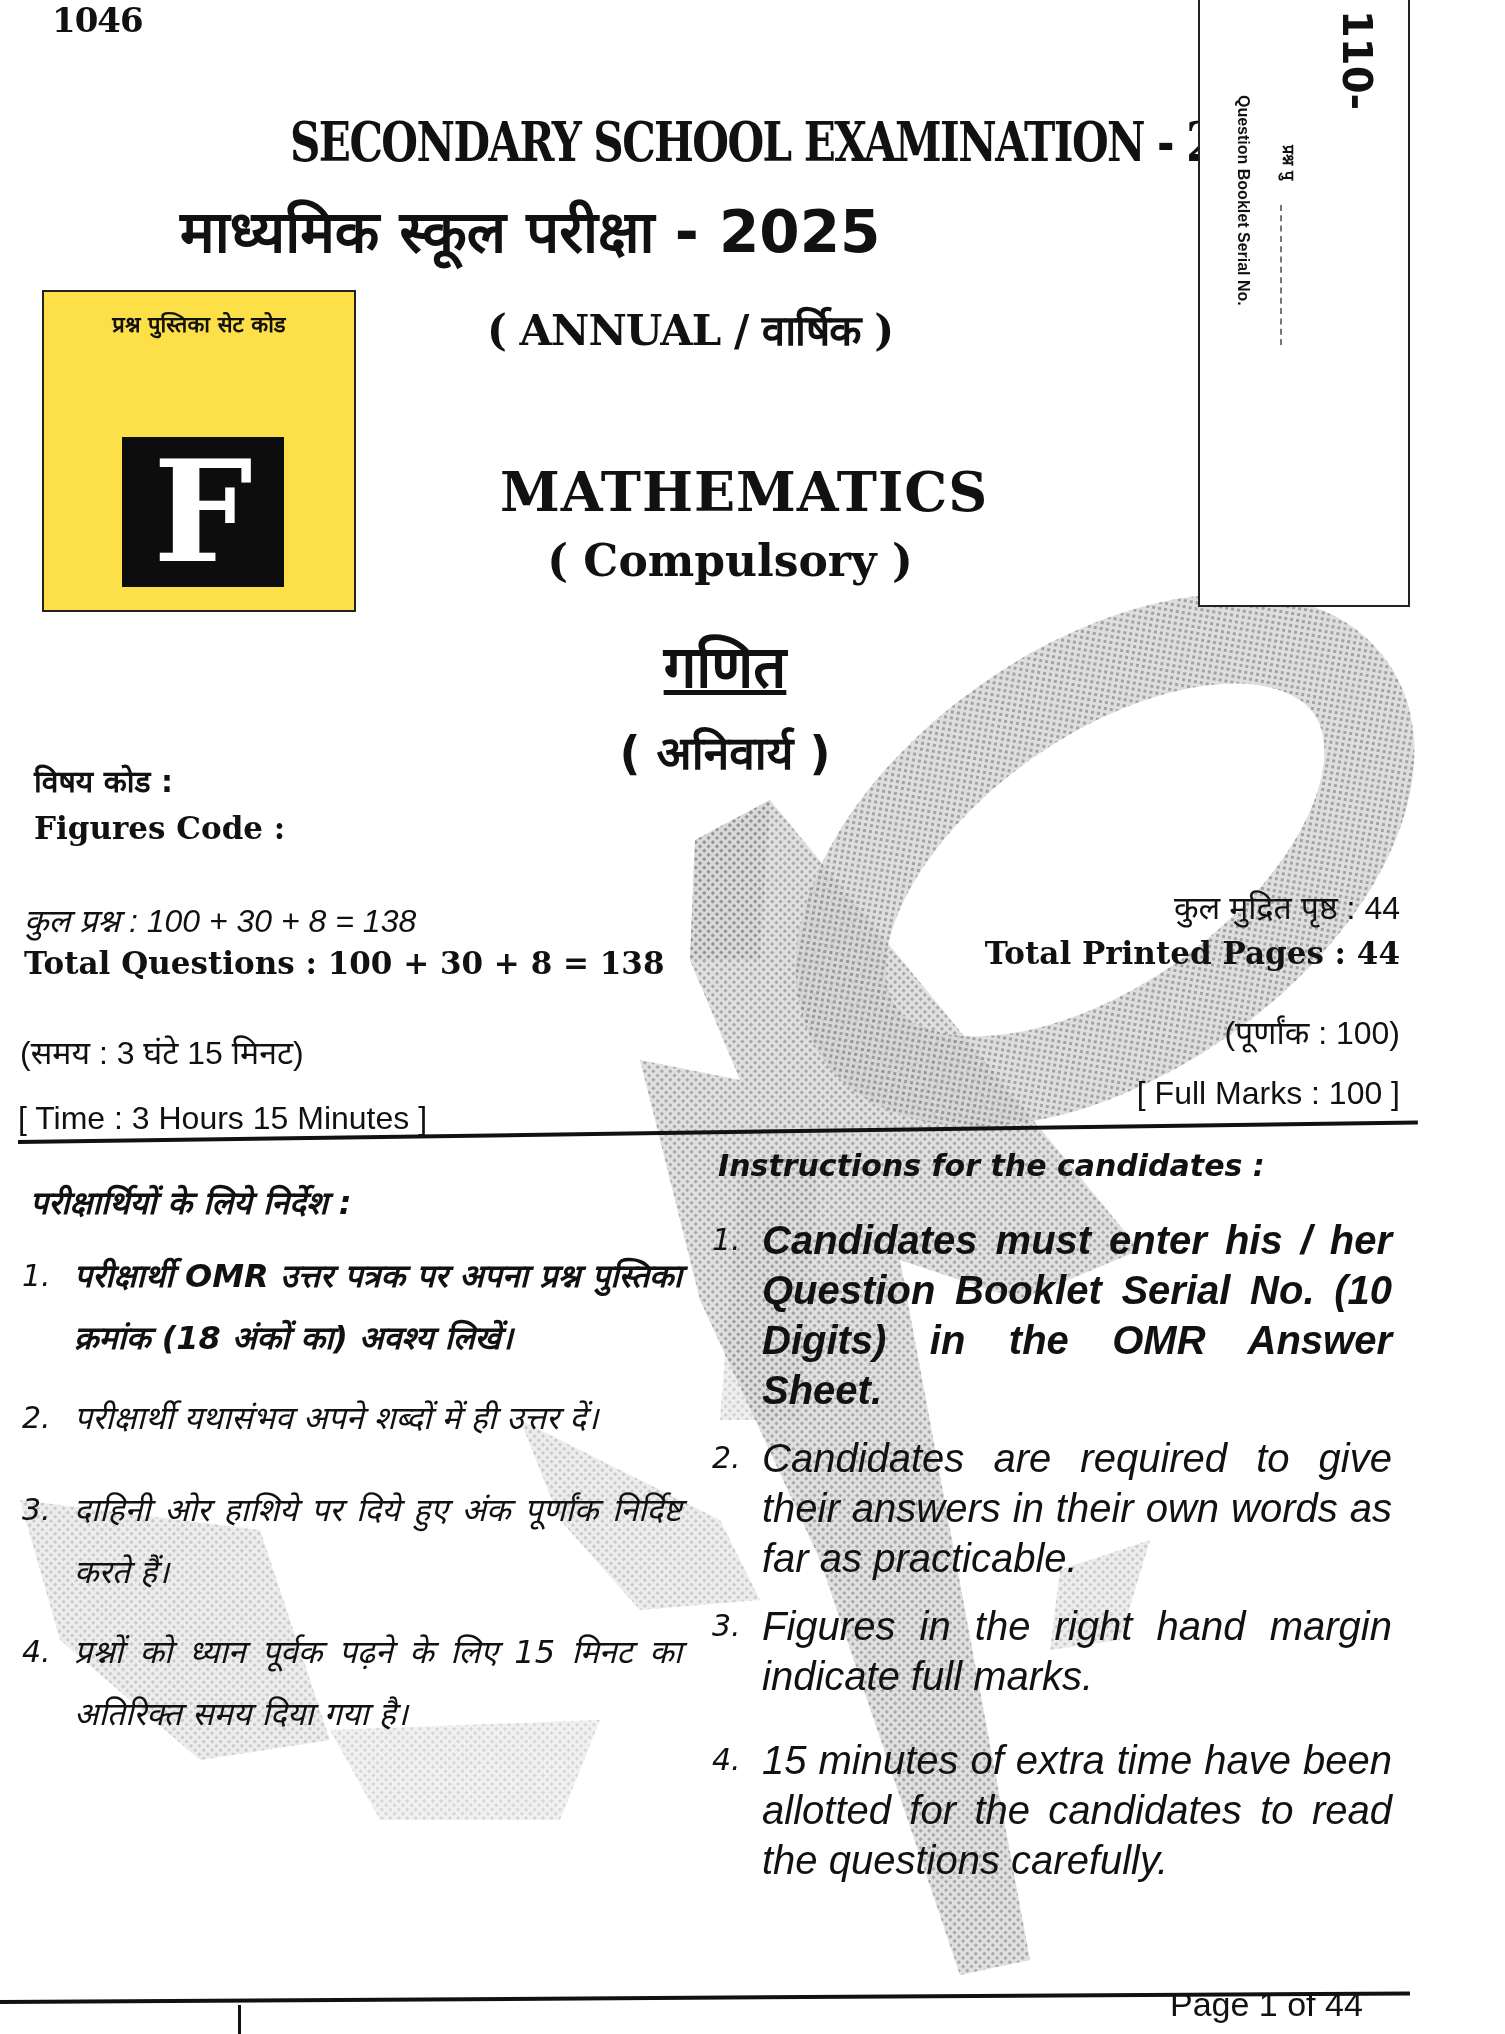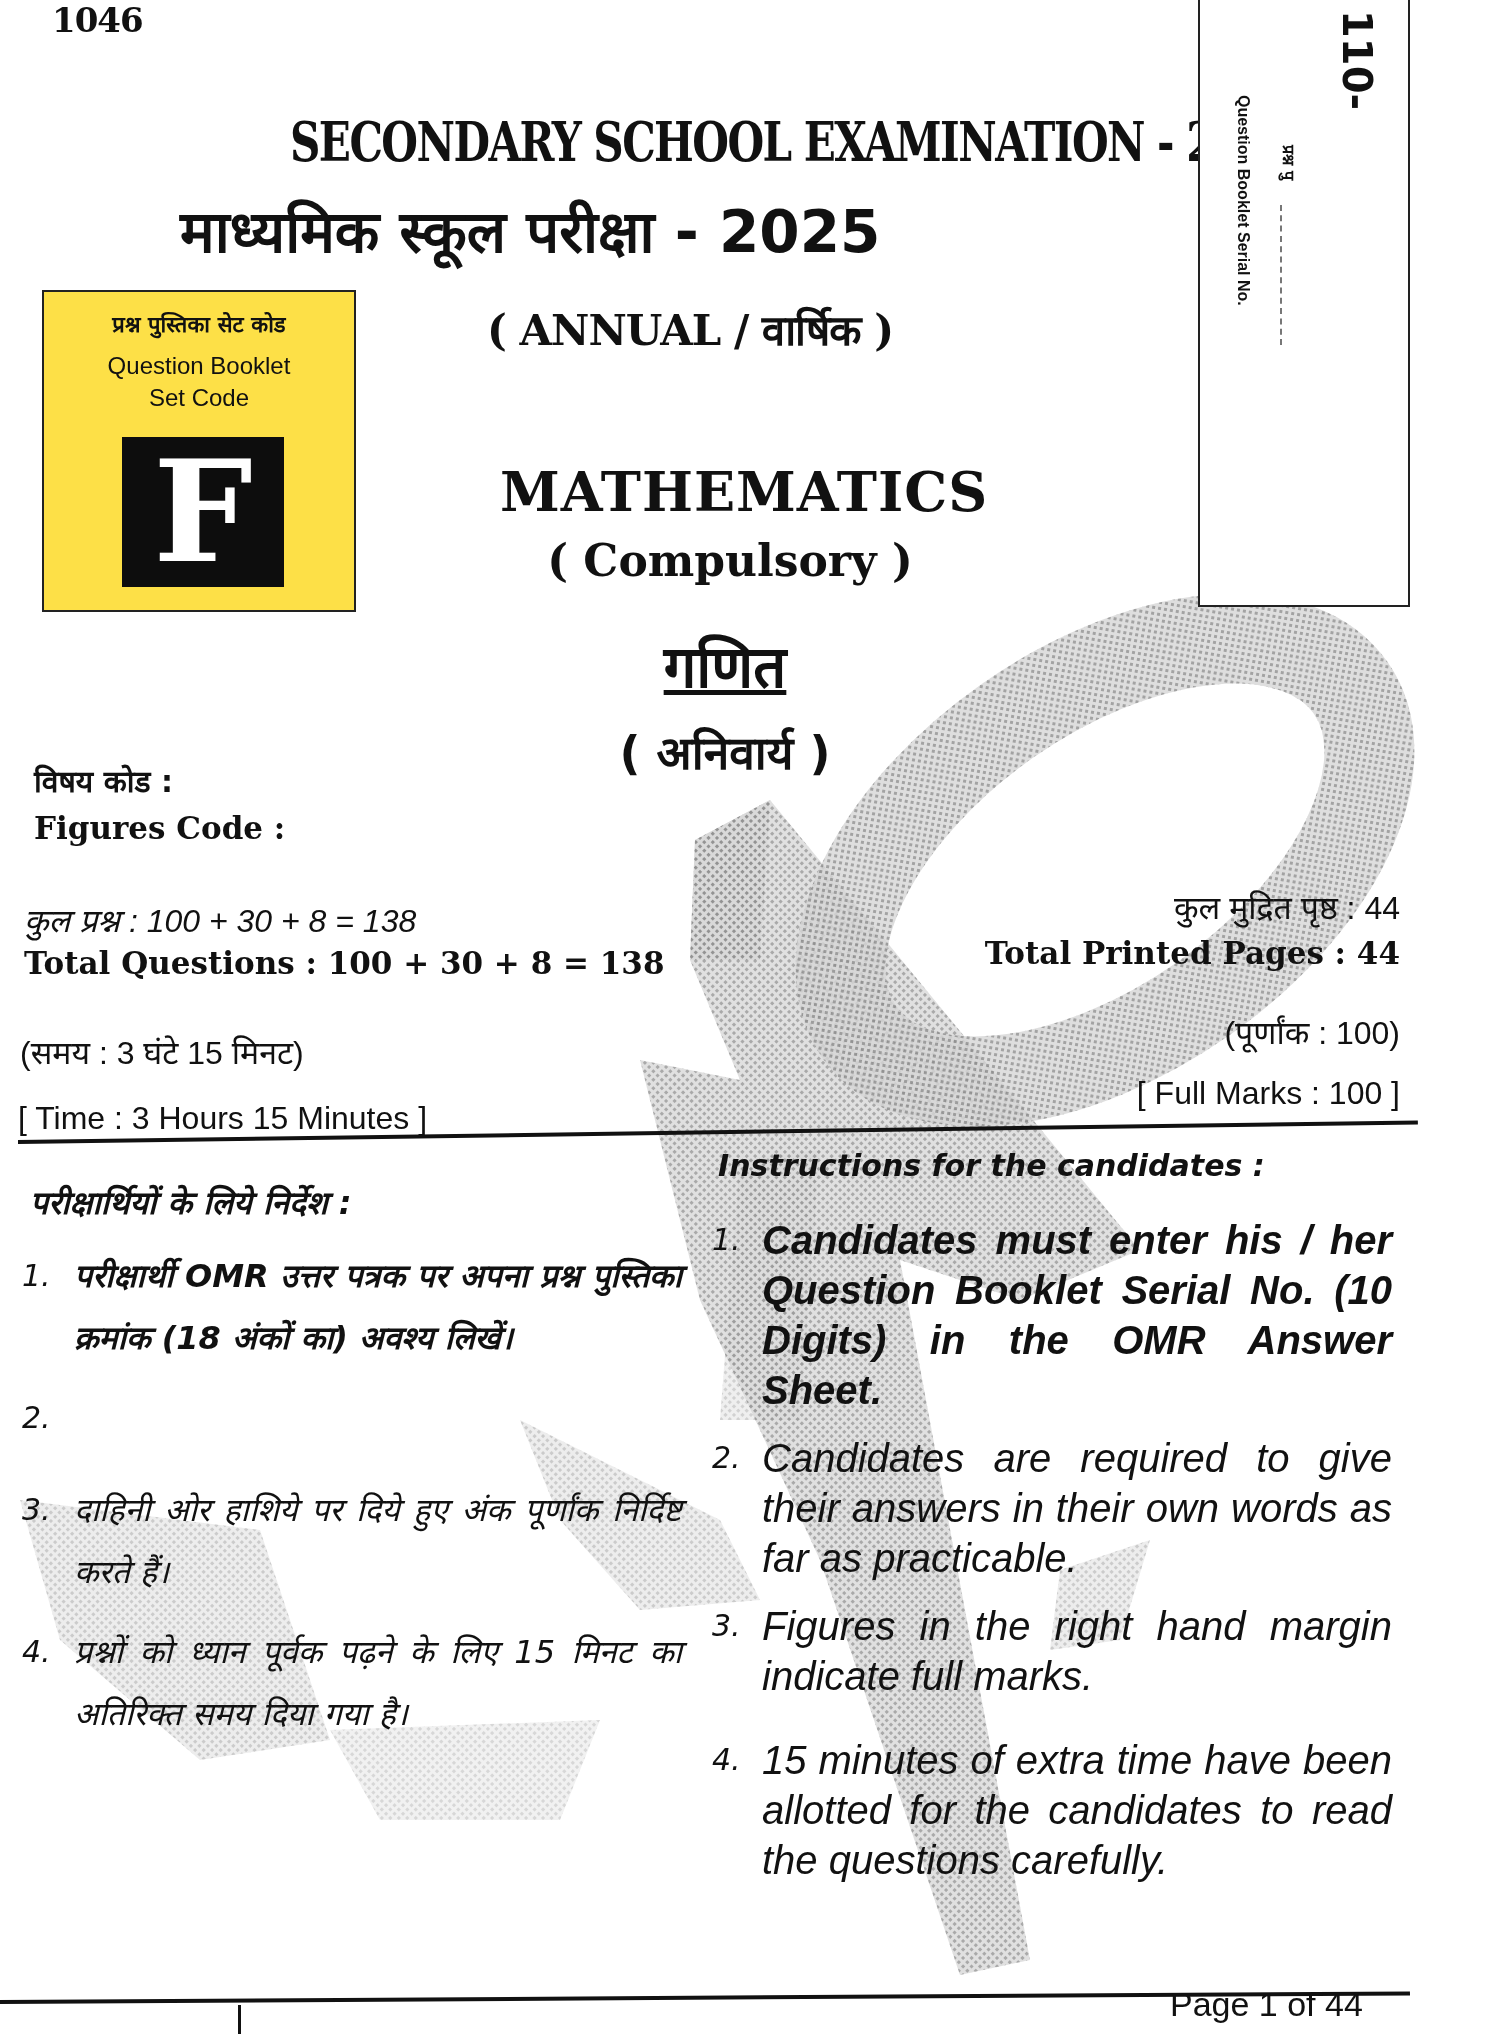--- a/index.html
+++ b/index.html
@@ -82,24 +82,20 @@
 </div>
 
 <div class="abs top-code">1046</div>
 
 <div class="abs title-en">SECONDARY SCHOOL EXAMINATION - 2025</div>
 <div class="abs title-hi">माध्यमिक स्कूल परीक्षा - 2025</div>
 <div class="abs annual">( ANNUAL / वार्षिक )</div>
 
 <div class="abs setcode-box">
   <div class="setcode-hi">प्रश्न पुस्तिका सेट कोड</div>
-  <div class="setcode-en">
-    <div>Question Booklet</div>
-    <div>Set Code</div>
-  </div>
   <div class="setcode-letter">F</div>
 </div>
 
 <div class="abs serial-box">
   <div class="serial-num">110-</div>
   <div class="serial-label">Question Booklet Serial No.</div>
   <div class="serial-label-hi">प्रश्न पु</div>
   <div class="serial-dash"></div>
 </div>
 
@@ -125,20 +121,21 @@
 <div class="abs instr-head-hi">परीक्षार्थियों के लिये निर्देश :</div>
 <div class="abs instr-head-en">Instructions for the candidates :</div>
 
 <div class="abs col-hi">
   <div class="item bold">
     <div class="num">1.</div>
     <div class="txt">परीक्षार्थी OMR उत्तर पत्रक पर अपना प्रश्न पुस्तिका क्रमांक (18 अंकों का) अवश्य लिखें।</div>
   </div>
   <div class="item">
     <div class="num">2.</div>
+    <div class="txt">परीक्षार्थी यथासंभव अपने शब्दों में ही उत्तर दें।</div>
   </div>
   <div class="item" style="margin-top:30px;">
     <div class="num">3.</div>
     <div class="txt">दाहिनी ओर हाशिये पर दिये हुए अंक पूर्णांक निर्दिष्ट करते हैं।</div>
   </div>
   <div class="item">
     <div class="num">4.</div>
     <div class="txt">प्रश्नों को ध्यान पूर्वक पढ़ने के लिए 15 मिनट का अतिरिक्त समय दिया गया है।</div>
   </div>
 </div>

